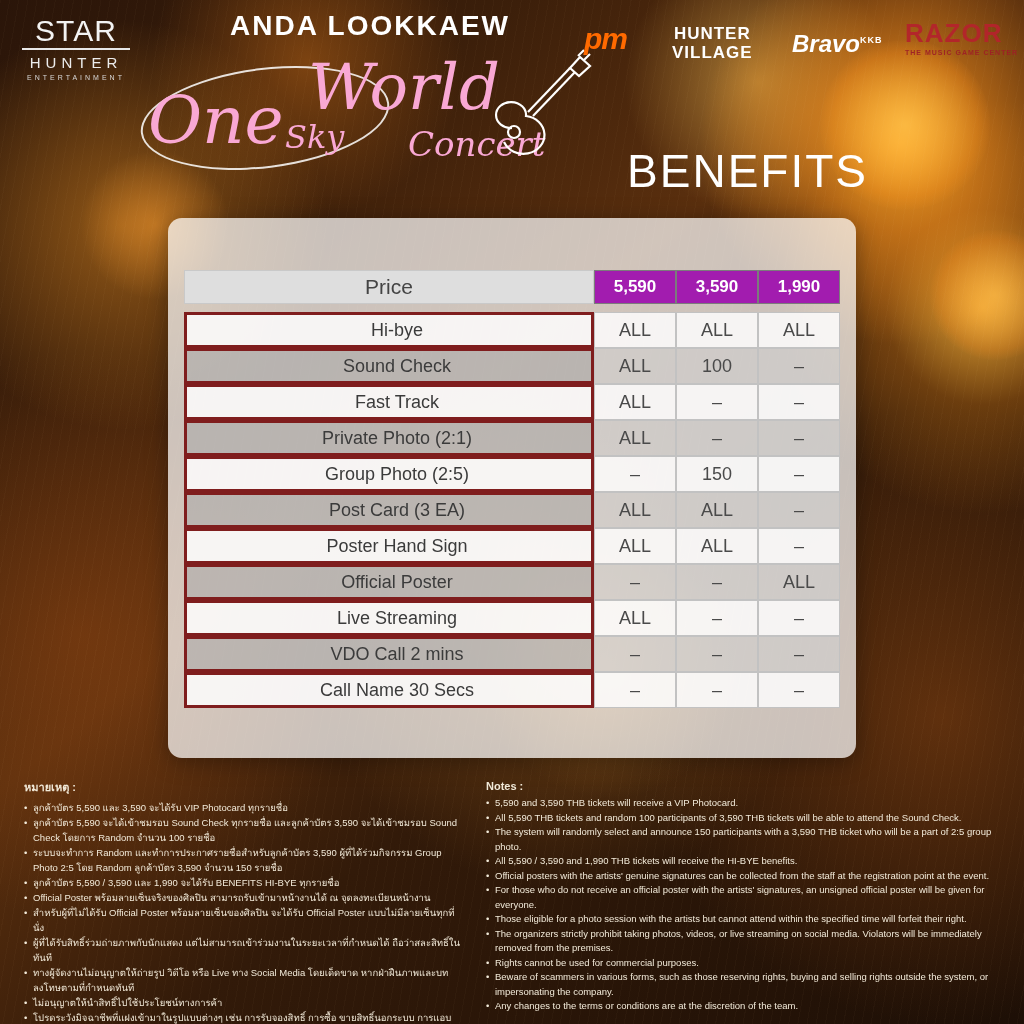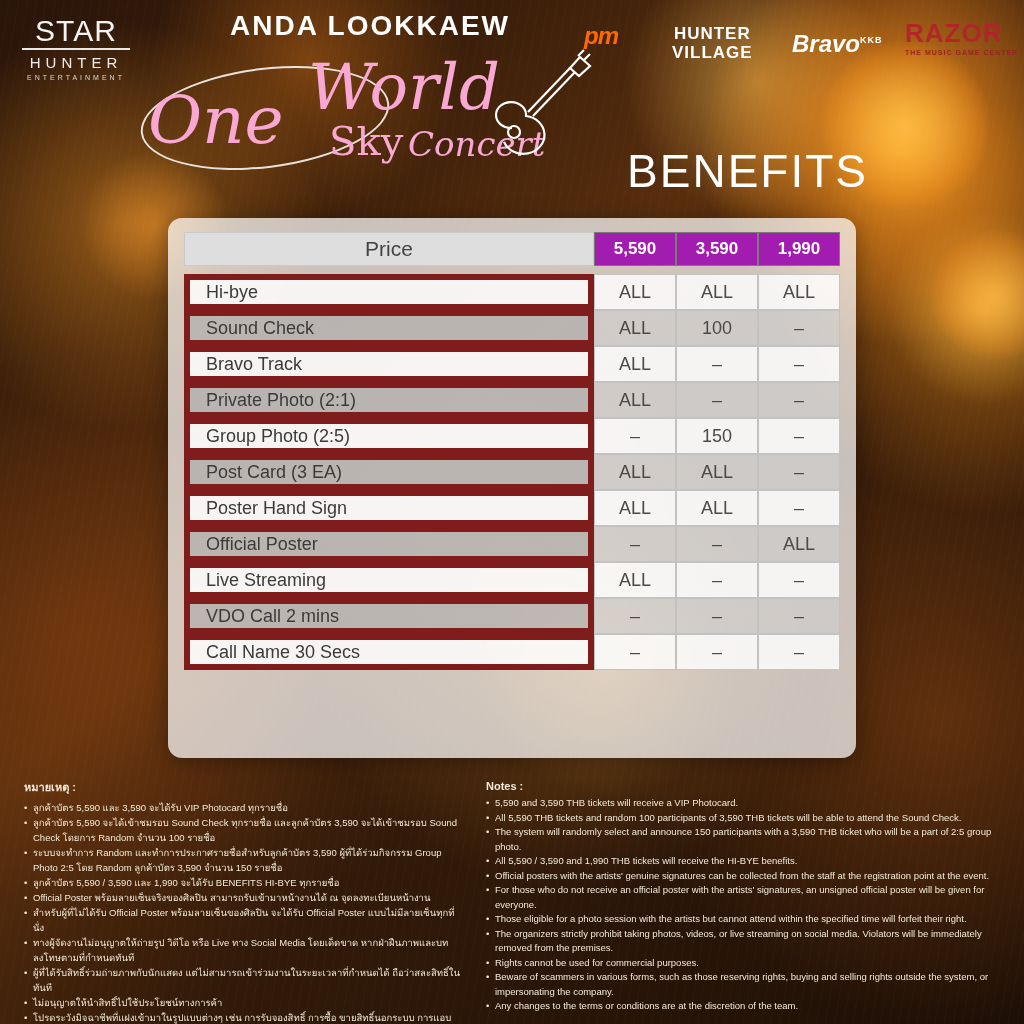--- a/index.html
+++ b/index.html
@@ -45,63 +45,63 @@
   .artist-name {
     position:absolute; left:205px; top:10px; width:330px; text-align:center;
     color:#fff; font-size:28px; font-weight:bold; letter-spacing:2px;
   }
   .concert-title {
     position:absolute; left:140px; top:40px; width:430px; height:140px;
     color:#f9a8d4;
   }
   .cw-one { position:absolute; left:8px; top:42px; font-family:"DejaVu Serif", serif; font-style:italic; font-size:66px; }
   .cw-world { position:absolute; left:168px; top:10px; font-family:"DejaVu Serif", serif; font-style:italic; font-size:64px; }
-  .cw-sky { position:absolute; left:145px; top:78px; font-family:"DejaVu Serif", serif; font-size:40px;margin-left:44px; }
+  .cw-sky { position:absolute; left:145px; top:78px; font-family:"DejaVu Serif", serif; font-style:italic; font-size:32px; }
   .cw-concert { position:absolute; left:268px; top:84px; font-family:"DejaVu Serif", serif; font-style:italic; font-size:34px; }
   .cw-ring {
     position:absolute; left:0px; top:28px; width:250px; height:100px;
     border:2px solid rgba(255,255,255,.85); border-radius:50%;
     transform:rotate(-7deg);
   }
   .guitar { position:absolute; left:330px; top:6px; width:130px; height:120px; }
 
-  .pm-logo { position:absolute; left:584px; top:22px; color:#ff6a00; font-size:24px; font-weight:bold; font-style:italic; letter-spacing:-1px; }
+  .pm-logo { position:absolute; left:584px; top:22px; color:#ff6a00; font-size:30px; font-weight:bold; font-style:italic; letter-spacing:-1px; }
   .hunter-village { position:absolute; left:672px; top:24px; color:#fff; text-align:center; font-size:17px; font-weight:bold; line-height:19px; letter-spacing:1px; }
   .bravo { position:absolute; left:792px; top:30px; color:#fff; font-size:24px; font-style:italic; font-weight:bold; }
   .bravo sup { font-size:9px; font-style:normal; letter-spacing:1px; }
   .redlogo { position:absolute; left:905px; top:18px; color:#b4242c; font-size:26px; font-weight:bold; letter-spacing:1px; opacity:.95; }
   .redlogo .sub { font-size:7px; letter-spacing:1px; color:#9e2026; text-align:center; }
 
   .benefits-title {
     position:absolute; right:156px; top:144px;
     color:#fff; font-size:46px; letter-spacing:2px; font-weight:400;
   }
 
   
   #table-card {
     position:absolute; left:168px; top:218px; width:688px; height:540px;
     background:rgba(255,255,255,0.72);
     border-radius:14px;
     box-shadow:0 4px 22px rgba(0,0,0,.35);
     padding:14px 16px 16px 16px;
   }
-  table { border-collapse:separate; border-spacing:0; width:100%; }
+  table { border-collapse:separate; border-spacing:0; width:100%;margin-top:38px; }
   th, td { padding:0; }
   .hdr-price {
     height:34px; background:#dedede; color:#444; font-size:21px; font-weight:normal;
     border:1px solid #c9c9c9; text-align:center;
   }
   .hdr-tier {
     height:34px; width:82px; background:#a21caf; color:#fff; font-size:17px; font-weight:bold;
     border:1px solid #7b7b7b; text-align:center;
   }
   .spacer-row td { height:8px; border:none; background:transparent; }
   .lbl {
-    height:36px; padding-left:16px; font-size:18px; color:#3b3b3b; text-align:left;
-    border:6px solid #7f1d1d;
+    height:36px; padding-left:16px; font-size:18px; color:#3b3b3b; text-align:center;
+    border:3px solid #7f1d1d;
   }
   .val {
     height:36px; width:82px; text-align:center; font-size:18px; color:#4a4a4a;
     border:1px solid #c2c2c2;
   }
   .row-light .lbl, .row-light .val { background:rgba(255,255,255,0.82); }
   .row-dark .lbl  { background:rgba(168,168,168,0.55); }
   .row-dark .val  { background:rgba(210,210,210,0.55); }
 
   
@@ -190,21 +190,21 @@
         <td class="val">ALL</td>
         <td class="val">ALL</td>
       </tr>
       <tr class="row-dark">
         <td class="lbl">Sound Check</td>
         <td class="val">ALL</td>
         <td class="val">100</td>
         <td class="val">–</td>
       </tr>
       <tr class="row-light">
-        <td class="lbl">Bravo Track</td>
+        <td class="lbl">Fast Track</td>
         <td class="val">ALL</td>
         <td class="val">–</td>
         <td class="val">–</td>
       </tr>
       <tr class="row-dark">
         <td class="lbl">Private Photo (2:1)</td>
         <td class="val">ALL</td>
         <td class="val">–</td>
         <td class="val">–</td>
       </tr>
@@ -256,22 +256,22 @@
 
 <div class="notes" id="notes-th">
   <div class="head">หมายเหตุ :</div>
   <ul>
     <li>ลูกค้าบัตร 5,590 และ 3,590 จะได้รับ VIP Photocard ทุกรายชื่อ</li>
     <li>ลูกค้าบัตร 5,590 จะได้เข้าชมรอบ Sound Check ทุกรายชื่อ และลูกค้าบัตร 3,590 จะได้เข้าชมรอบ Sound Check โดยการ Random จำนวน 100 รายชื่อ</li>
     <li>ระบบจะทำการ Random และทำการประกาศรายชื่อสำหรับลูกค้าบัตร 3,590 ผู้ที่ได้ร่วมกิจกรรม Group Photo 2:5 โดย Random ลูกค้าบัตร 3,590 จำนวน 150 รายชื่อ</li>
     <li>ลูกค้าบัตร 5,590 / 3,590 และ 1,990 จะได้รับ BENEFITS HI-BYE ทุกรายชื่อ</li>
     <li>Official Poster พร้อมลายเซ็นจริงของศิลปิน สามารถรับเข้ามาหน้างานได้ ณ จุดลงทะเบียนหน้างาน</li>
     <li>สำหรับผู้ที่ไม่ได้รับ Official Poster พร้อมลายเซ็นของศิลปิน จะได้รับ Official Poster แบบไม่มีลายเซ็นทุกที่นั่ง</li>
+    <li>ผู้ที่ได้รับสิทธิ์ร่วมถ่ายภาพกับนักแสดง แต่ไม่สามารถเข้าร่วมงานในระยะเวลาที่กำหนดได้ ถือว่าสละสิทธิ์ในทันที</li>
     <li>ทางผู้จัดงานไม่อนุญาตให้ถ่ายรูป วิดีโอ หรือ Live ทาง Social Media โดยเด็ดขาด หากฝ่าฝืนภาพและบทลงโทษตามที่กำหนดทันที</li>
-    <li>ผู้ที่ได้รับสิทธิ์ร่วมถ่ายภาพกับนักแสดง แต่ไม่สามารถเข้าร่วมงานในระยะเวลาที่กำหนดได้ ถือว่าสละสิทธิ์ในทันที</li>
     <li>ไม่อนุญาตให้นำสิทธิ์ไปใช้ประโยชน์ทางการค้า</li>
     <li>โปรดระวังมิจฉาชีพที่แฝงเข้ามาในรูปแบบต่างๆ เช่น การรับจองสิทธิ์ การซื้อ ขายสิทธิ์นอกระบบ การแอบอ้างบริษัท เป็นต้น</li>
 
   </ul>
 </div>
 
 <div class="notes" id="notes-en">
   <div class="head">Notes :</div>
   <ul>
     <li>5,590 and 3,590 THB tickets will receive a VIP Photocard.</li>

